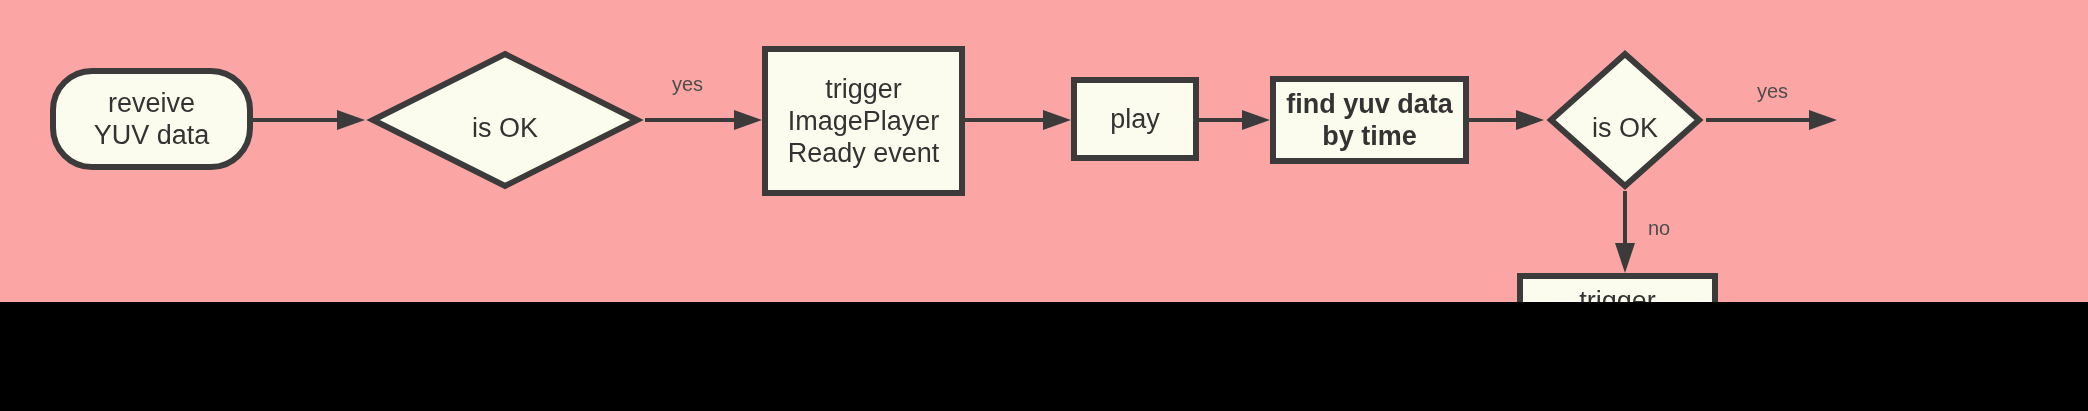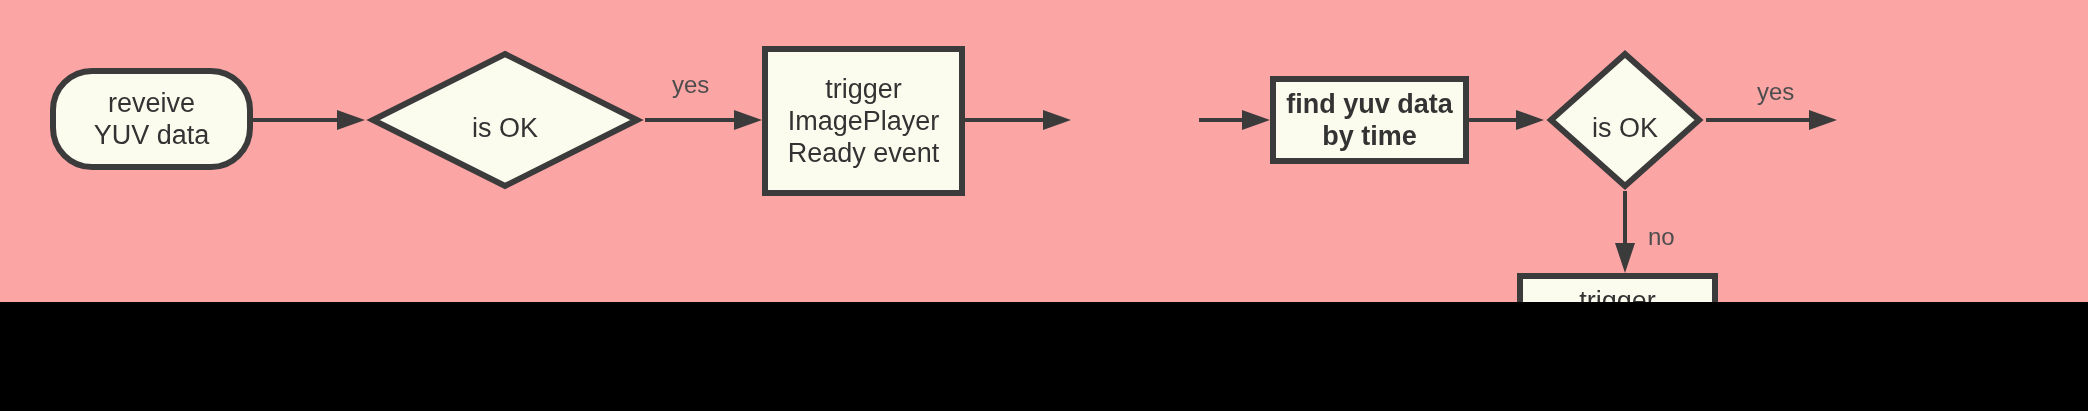--- a/index.html
+++ b/index.html
@@ -76,21 +76,21 @@
   .head-down {
     position: absolute;
     width: 0; height: 0;
     border-top: 30px solid #3b3b3b;
     border-left: 10px solid transparent;
     border-right: 10px solid transparent;
   }
   .edge-label {
     position: absolute;
     color: #4d4d4d;
-    font-size: 24px;
+    font-size: 20px;
     line-height: 25px;
   }
 
   
   #n-receive { left: 50px;  top: 68px;  width: 203px; height: 102px; }
   #n-isok1   { left: 365px; top: 49px;  width: 280px; height: 142px; }
   #n-ready   { left: 762px; top: 46px;  width: 203px; height: 150px; }
   #n-play    { left: 1071px;top: 77px;  width: 128px; height: 84px; }
   #n-find    { left: 1270px;top: 76px;  width: 199px; height: 88px; font-weight: bold; }
   #n-isok2   { left: 1544px;top: 49px;  width: 162px; height: 142px; }
@@ -100,41 +100,42 @@
   #e1-line { left: 253px;  width: 84px; }   #e1-head { left: 337px; }
   #e2-line { left: 645px;  width: 89px; }   #e2-head { left: 734px; }
   #e3-line { left: 965px;  width: 78px; }   #e3-head { left: 1043px; }
   #e4-line { left: 1199px; width: 43px; }   #e4-head { left: 1242px; }
   #e5-line { left: 1469px; width: 47px; }   #e5-head { left: 1516px; }
   #e6-line { left: 1706px; width: 103px; }  #e6-head { left: 1809px; }
   #e7-line { left: 1623px; top: 191px; height: 52px; } #e7-head { left: 1615px; top: 243px; }
 
   #lbl-yes1 { left: 672px;  top: 72px; }
   #lbl-yes2 { left: 1757px; top: 79px; }
-  #lbl-no   { left: 1648px; top: 224px; }
+  #lbl-no   { left: 1648px; top: 216px; }
 </style>
 </head>
 <body>
 
 <div class="canvas">
 
   <div id="n-receive" class="node stadium">reveive
 YUV data</div>
 
   <div id="n-isok1" class="diamond">
     <svg width="280" height="142" viewBox="0 0 280 142">
       <polygon points="140,5 272,71 140,137 8,71"></polygon>
     </svg>
     <span class="dlabel">is OK</span>
   </div>
 
   <div id="n-ready" class="node">trigger
 ImagePlayer
 Ready event</div>
 
+  <div id="n-play" class="node">play</div>
 
   <div id="n-find" class="node">find yuv data
 by time</div>
 
   <div id="n-isok2" class="diamond">
     <svg width="162" height="142" viewBox="0 0 162 142">
       <polygon points="81,5 155,71 81,137 7,71"></polygon>
     </svg>
     <span class="dlabel">is OK</span>
   </div>

